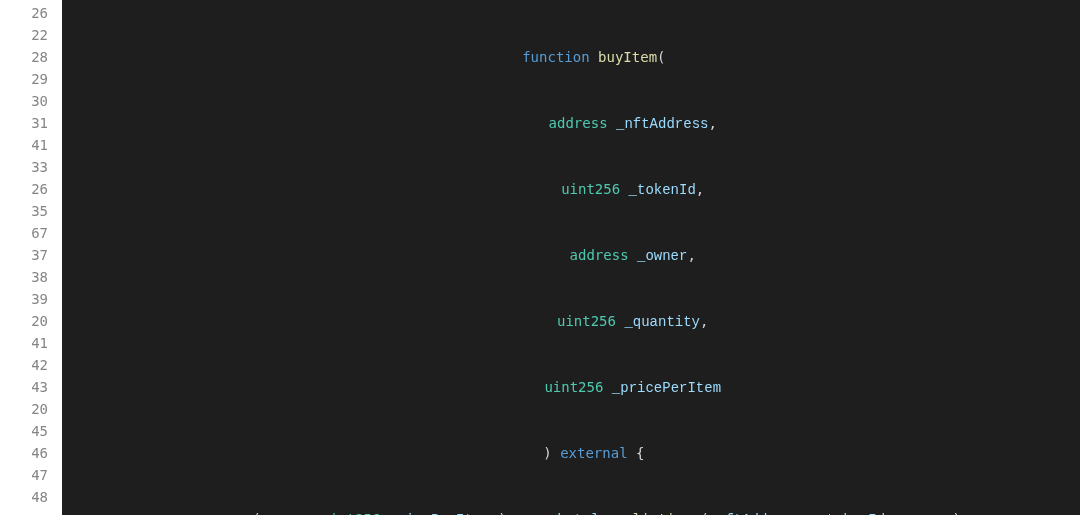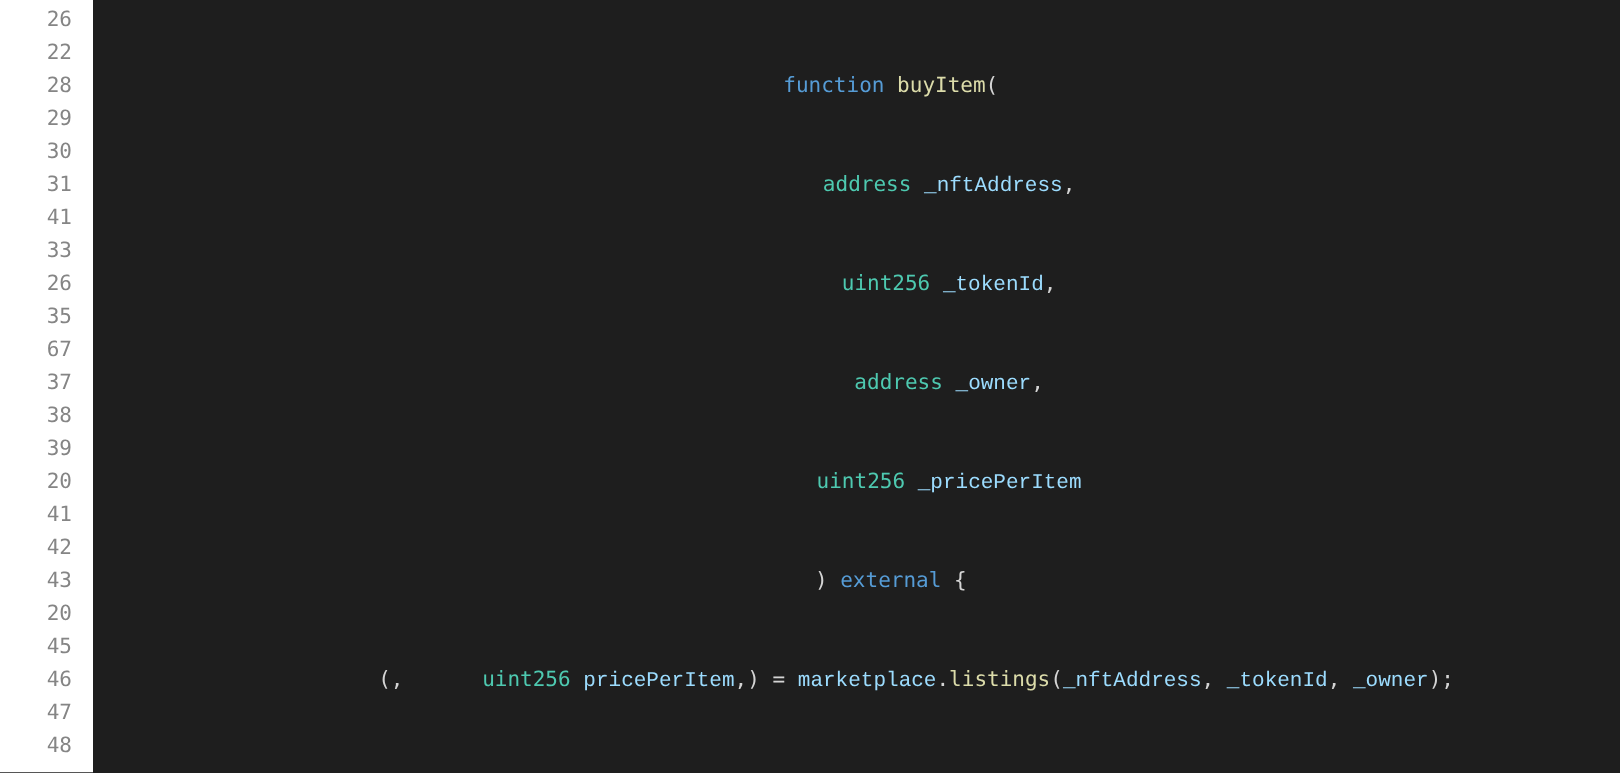--- a/index.html
+++ b/index.html
@@ -71,20 +71,21 @@
     <div>46</div>
     <div>47</div>
     <div>48</div>
   </div>
 
   <div class="code">
     <div class="line">    <span class="kw">function</span> <span class="fn">buyItem</span><span class="pun">(</span></div>
     <div class="line">        <span class="type">address</span> <span class="id">_nftAddress</span><span class="pun">,</span></div>
     <div class="line">        <span class="type">uint256</span> <span class="id">_tokenId</span><span class="pun">,</span></div>
     <div class="line">        <span class="type">address</span> <span class="id">_owner</span><span class="pun">,</span></div>
+    <div class="line">        <span class="type">uint256</span> <span class="id">_quantity</span><span class="pun">,</span></div>
     <div class="line">        <span class="type">uint256</span> <span class="id">_pricePerItem</span></div>
     <div class="line">    <span class="pun">)</span> <span class="kw">external</span> <span class="pun">{</span></div>
     <div class="line">        <span class="pun">(,</span> <span class="type">uint256</span> <span class="id">pricePerItem</span><span class="pun">,) =</span> <span class="id">marketplace</span><span class="pun">.</span><span class="fn">listings</span><span class="pun">(</span><span class="id">_nftAddress</span><span class="pun">,</span> <span class="id">_tokenId</span><span class="pun">,</span> <span class="id">_owner</span><span class="pun">);</span></div>
     
     
     
     
     
     
     

